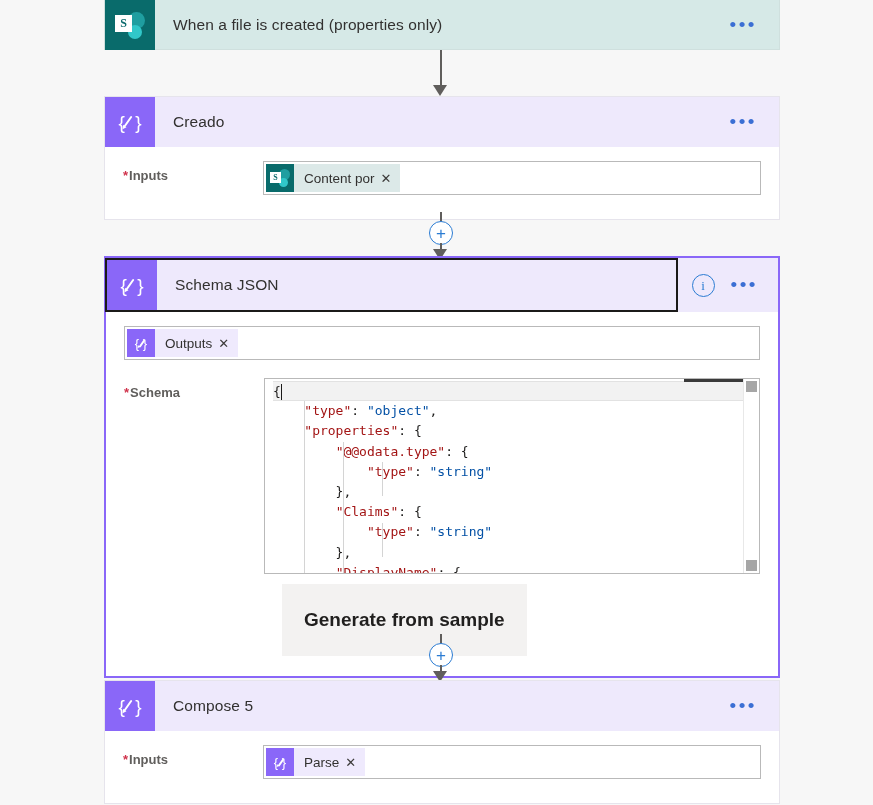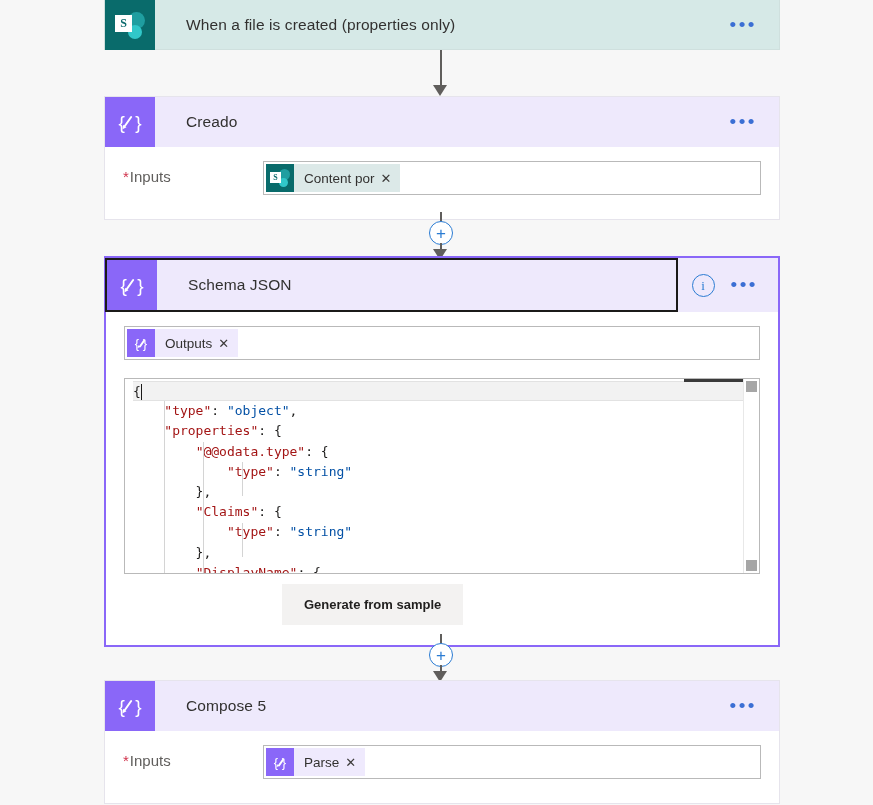--- a/index.html
+++ b/index.html
@@ -40,21 +40,20 @@
     align-items: center;
     justify-content: center;
   }
   .head-title {
     flex: 1 1 auto;
     padding-left: 18px;
     font-size: 15.5px;
     color: #323130;
     letter-spacing: .1px;
     white-space: nowrap;
-    margin-left: 13px;
   }
   .ellipsis {
     flex: 0 0 auto;
     padding: 0 22px 0 10px;
     color: #3b6fd4;
     font-size: 19px;
     letter-spacing: 2.5px;
     line-height: 10px;
   }
 
@@ -128,23 +127,24 @@
   
   .row {
     display: flex;
     align-items: flex-start;
     padding: 14px 18px 14px 18px;
   }
   .field-label {
     width: 140px;
     flex: 0 0 140px;
     padding-top: 7px;
-    font-size: 15px;
+    font-size: 13px;
     color: #605e5c;
     white-space: nowrap;
+    font-weight: bold;
   }
   .req { color: #d0324b; margin-right: 1px; }
 
   .input-box {
     flex: 1 1 auto;
     min-height: 34px;
     background: #ffffff;
     border: 1px solid #b9b9b9;
     display: flex;
     align-items: center;
@@ -289,23 +289,23 @@
     right: 15px; top: 0;
     width: 60px; height: 3px;
     background: #3a3a3a;
   }
 
   .gen-btn {
     margin: 0 0 0 158px;
     display: inline-block;
     background: #f3f2f1;
     color: #201f1e;
-    font-size: 13px;
+    font-size: 19px;
     font-weight: bold;
-    padding: 13px 22px;
+    padding: 25px 22px;
     border: none;
     cursor: pointer;
     font-family: "Liberation Sans", sans-serif;
   }
 
   
   .conn {
     position: absolute;
     left: 0; right: 0;
   }
@@ -420,20 +420,23 @@
           <span class="chip-icon chip-icon-sm">
             <span class="brace">{&nbsp;}<span class="pencil"></span></span>
           </span>
           <span class="chip-text">Outputs</span>
           <span class="chip-x">✕</span>
         </span>
       </div>
     </div>
 
     <div class="row" style="padding-top:4px;padding-bottom:10px;">
+      <div class="field-label">
+        <span class="req">*</span><span>Schema</span>
+      </div>
       <div class="editor">
         <div class="code" id="code-area"><div class="ln cur"><span class="p">{</span><span class="caret"></span></div><div class="ln"><span class="p">    </span><span class="k">"type"</span><span class="p">: </span><span class="s">"object"</span><span class="p">,</span></div><div class="ln"><span class="p">    </span><span class="k">"properties"</span><span class="p">: {</span></div><div class="ln"><span class="p">        </span><span class="k">"@@odata.type"</span><span class="p">: {</span></div><div class="ln"><span class="p">            </span><span class="k">"type"</span><span class="p">: </span><span class="s">"string"</span></div><div class="ln"><span class="p">        },</span></div><div class="ln"><span class="p">        </span><span class="k">"Claims"</span><span class="p">: {</span></div><div class="ln"><span class="p">            </span><span class="k">"type"</span><span class="p">: </span><span class="s">"string"</span></div><div class="ln"><span class="p">        },</span></div><div class="ln"><span class="p">        </span><span class="k">"DisplayName"</span><span class="p">: {</span></div></div>
         <div class="guide" style="left:39px;top:22px;height:176px;"></div>
         <div class="guide" style="left:78px;top:63px;height:135px;"></div>
         <div class="guide" style="left:117px;top:83px;height:34px;"></div>
         <div class="guide" style="left:117px;top:144px;height:34px;"></div>
         <div class="overview-top"></div>
         <div class="vscroll">
           <div class="sq-btn top"></div>
           <div class="sq-btn bot"></div>

